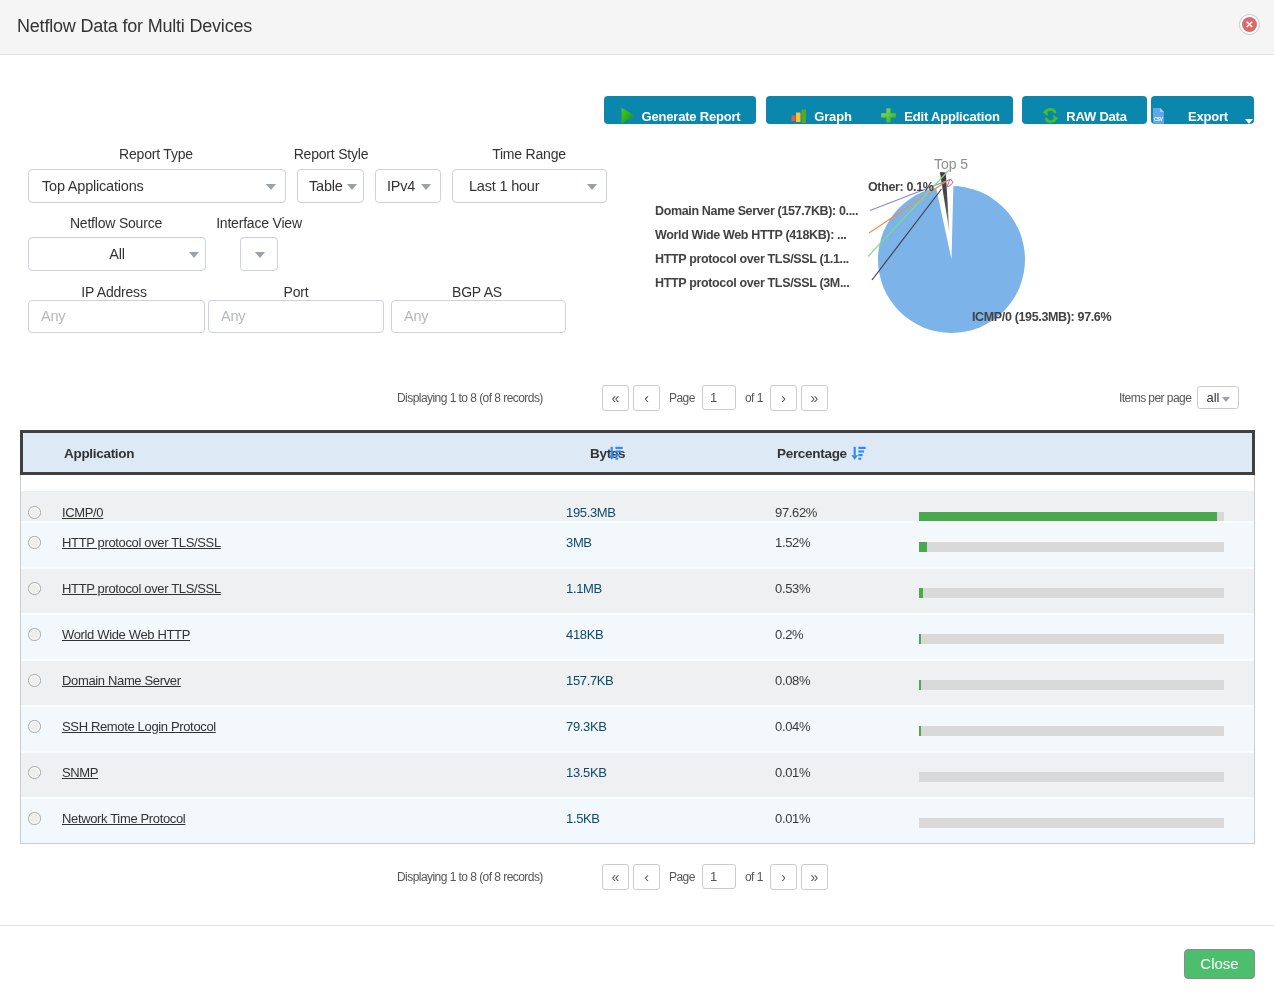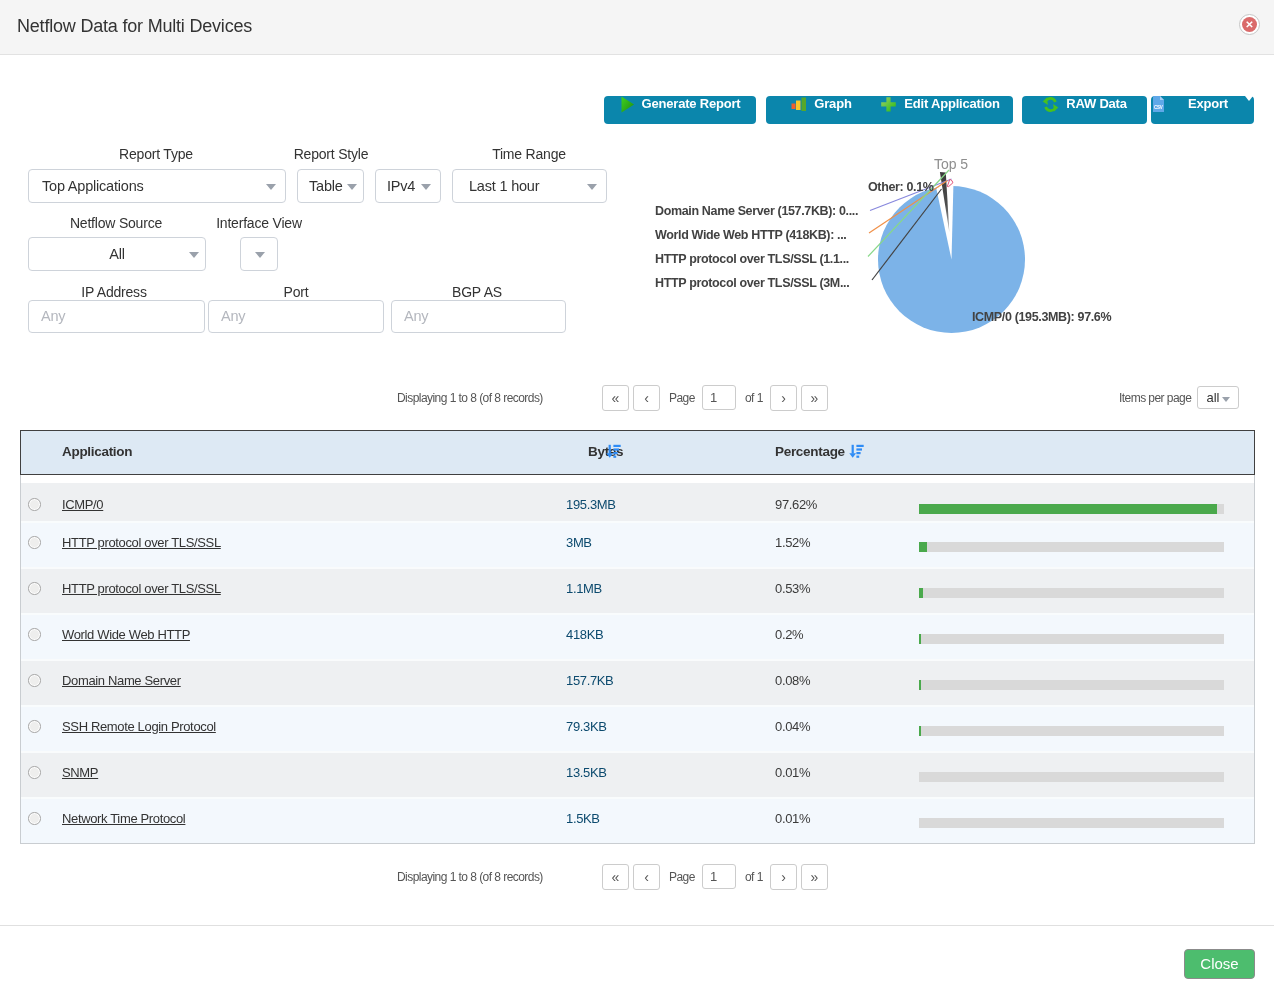--- a/index.html
+++ b/index.html
@@ -4,34 +4,34 @@
 <style>
 * { margin:0; padding:0; box-sizing:border-box; }
 body { width:1274px; height:999px; font-family:"Liberation Sans", sans-serif; background:#fff; position:relative; overflow:hidden; }
 .abs { position:absolute; }
 
 .titlebar { position:absolute; left:0; top:0; width:1274px; height:55px; background:#f5f5f5; border-bottom:1px solid #e2e2e2; }
 .title { position:absolute; left:17px; top:16px; font-size:18px; letter-spacing:-0.2px; color:#333; }
 .closering { position:absolute; right:14px; top:14px; width:21px; height:21px; border:1px solid #c6c6c6; border-radius:50%; background:#fff; }
 .closered { position:absolute; left:2px; top:2px; width:15px; height:15px; border-radius:50%; background:#da6a6a; color:#fff; font-size:10px; font-weight:bold; text-align:center; line-height:15px; }
 
-.tbtn { position:absolute; top:96px; height:28px; background:#0b86ac; border-radius:4px; color:#fff; font-size:13px; letter-spacing:-0.2px; font-weight:bold; display:flex; align-items:flex-start; justify-content:center; }
+.tbtn { position:absolute; top:96px; height:28px; background:#0b86ac; border-radius:4px; color:#fff; font-size:13px; letter-spacing:-0.2px; font-weight:bold; display:flex; align-items:flex-end; justify-content:center; }
 .tbtn svg { margin-right:7px; }
 
 .flabel { position:absolute; font-size:14px; letter-spacing:-0.2px; color:#333; text-align:center; }
 .fbox { position:absolute; height:34px; background:#fff; border:1px solid #ced3da; border-radius:4px; font-size:14.5px; letter-spacing:-0.2px; color:#333; line-height:32px; }
 .caret { position:absolute; width:0; height:0; border-left:5px solid transparent; border-right:5px solid transparent; border-top:6px solid #9aa1ab; top:14px; }
 .finput { position:absolute; height:33px; background:#fff; border:1px solid #ced3da; border-radius:4px; font-size:14.5px; letter-spacing:-0.2px; color:#b4b7be; line-height:31px; padding-left:12px; }
 
 .pgtext { position:absolute; font-size:12px; letter-spacing:-0.55px; color:#555; }
 .pgbtn { position:absolute; width:27px; height:26px; background:#fff; border:1px solid #ccc; border-radius:3px; color:#555; font-size:14px; text-align:center; line-height:24px; }
 .pginput { position:absolute; width:34px; height:25px; background:#fff; border:1px solid #ccc; border-radius:3px; color:#555; font-size:13px; text-align:left; padding-left:7px; line-height:23px; }
 
 .tbl { position:absolute; left:20px; top:430px; width:1235px; height:414px; border:1px solid #c9cdd1; background:#fff; }
-.thead { position:absolute; left:-1px; top:-1px; width:1235px; height:45px; background:#dde9f4; border:1px solid #404040; font-weight:bold; font-size:13.5px; letter-spacing:-0.3px; color:#333; }
+.thead { position:absolute; left:-1px; top:-1px; width:1235px; height:45px; background:#dde9f4; border:3px solid #404040; font-weight:bold; font-size:13.5px; letter-spacing:-0.3px; color:#333; }
 .trow { position:absolute; left:0; width:1233px; height:46px; font-size:13px; letter-spacing:-0.35px; color:#333; box-shadow:inset 0 2px 0 rgba(250,252,253,0.9); }
 .trow.r1 { box-shadow:none; }
 .rowA { background:#eef0f2; }
 .rowB { background:#f3f8fd; }
 .radio { position:absolute; left:7px; top:15px; width:12.5px; height:12.5px; box-shadow:inset 0 0 0 1px #fdfdfd; border:1px solid #a9a9a9; border-radius:50%; background:#eeeeed; }
 .applink { position:absolute; left:41px; top:14px; text-decoration:underline; color:#333; }
 .bytes { position:absolute; left:545px; top:14px; color:#0c4a6e; }
 .pct { position:absolute; left:754px; top:14px; color:#3a3a3a; }
 .bartrack { position:absolute; left:898px; top:21px; width:305px; height:10px; background:#d9d9d9; }
 .barfill { position:absolute; left:0; top:0; height:10px; background:#4aa94c; }
@@ -157,21 +157,21 @@
     <span style="position:absolute; left:754px; top:13px;">Percentage</span>
     <svg style="position:absolute; left:828px; top:13px;" width="15" height="15" viewBox="0 0 15 15">
         <rect x="2.6" y="0.8" width="2.2" height="8.8" fill="#2f8cf5"></rect>
         <polygon points="0.3,9.2 7.1,9.2 3.7,13.8" fill="#2f8cf5"></polygon>
         <rect x="7.4" y="0.8" width="7.3" height="2.2" fill="#2f8cf5"></rect>
         <rect x="7.4" y="4.4" width="5.6" height="2.2" fill="#2f8cf5"></rect>
         <rect x="7.4" y="8.0" width="4.2" height="2.2" fill="#2f8cf5"></rect>
         <rect x="7.4" y="11.6" width="2.8" height="2.2" fill="#2f8cf5"></rect>
       </svg>
   </div>
-  <div class="trow rowA r1" style="top:52px;">
+  <div class="trow rowA r1" style="top:60px;">
       <span class="radio"></span>
       <span class="applink">ICMP/0</span>
       <span class="bytes">195.3MB</span>
       <span class="pct">97.62%</span>
       <span class="bartrack">
         <span class="barfill" style="width:298px;"></span>
       </span>
     </div>
   <div class="trow rowB" style="top:90px;">
       <span class="radio"></span>

